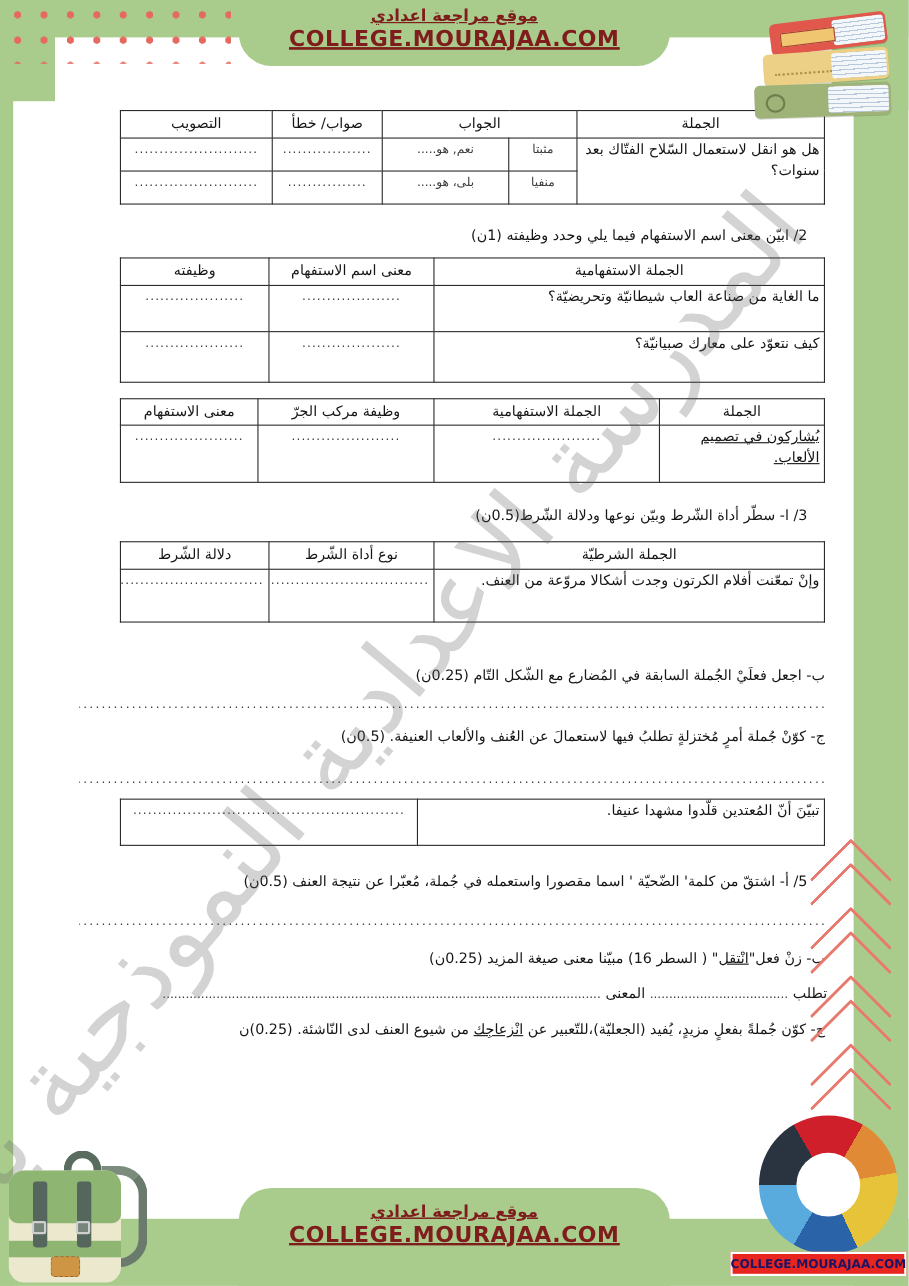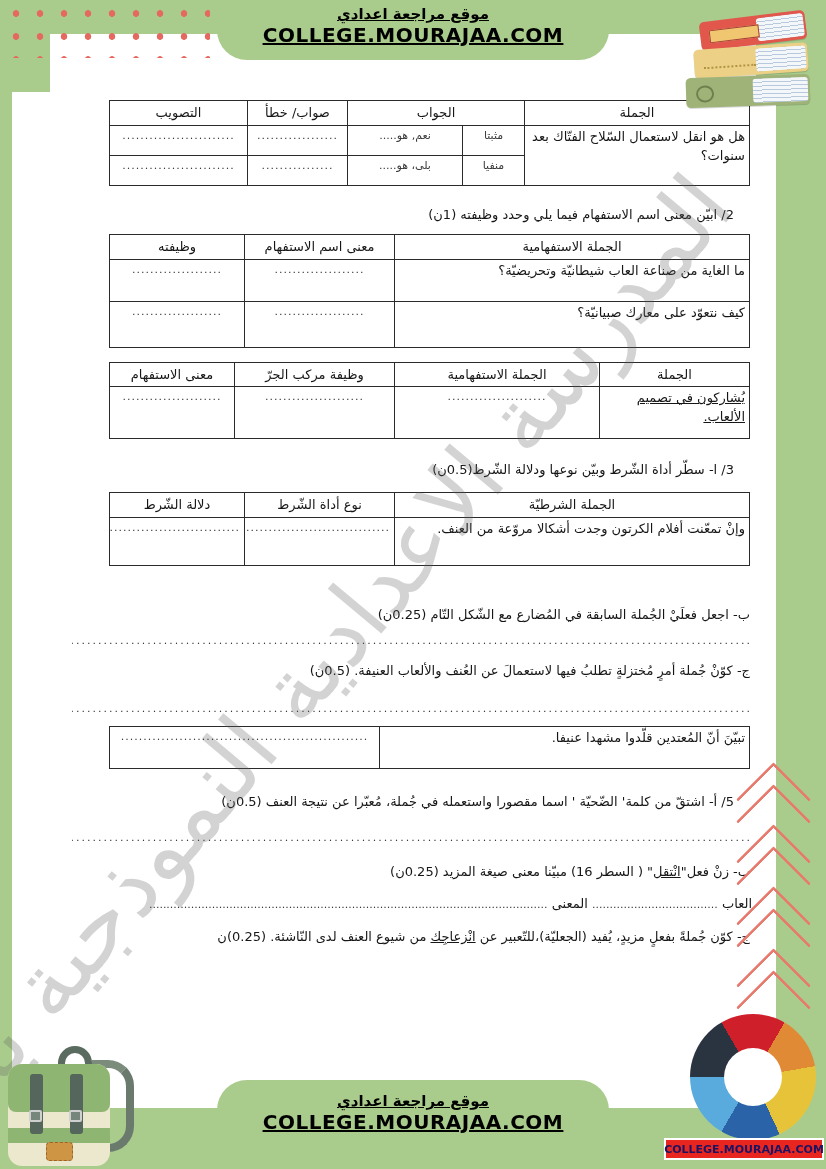--- a/index.html
+++ b/index.html
@@ -14,21 +14,21 @@
   .frame.bottom{left:0;top:1108px;width:826px;height:61px;}
   .frame.tl-block{left:0;top:0;width:50px;height:92px;}
   .frame.tr-block{left:756px;top:0;width:70px;height:100px;}
 
   .dots-grid{position:absolute;left:0;top:0;width:210px;height:58px;
     background-image:radial-gradient(circle,#e5695e 3px,rgba(0,0,0,0) 3.6px);
     background-size:24px 23px;background-position:4px 2px;}
 
   
   .site-tab{position:absolute;left:50%;transform:translateX(-50%);width:392px;background:#a9cc8c;
-    text-align:center;color:#000000;z-index:5;text-decoration:underline;}
+    text-align:center;color:#7f1d1d;z-index:5;text-decoration:underline;}
   .site-tab.top{top:0;height:60px;border-radius:0 0 30px 30px;padding-top:5px;box-sizing:border-box;}
   .site-tab.bottom{top:1080px;height:89px;border-radius:30px 30px 0 0;padding-top:12px;box-sizing:border-box;}
   .site-name{font-size:15px;font-weight:bold;text-decoration:underline;direction:rtl;}
   .site-url{font-size:20px;font-weight:bold;text-decoration:underline;letter-spacing:.5px;}
 
   
   .books{position:absolute;left:686px;top:6px;width:134px;height:104px;z-index:6;}
   .book{position:absolute;border-radius:5px;box-shadow:0 1px 0 rgba(0,0,0,.15);}
   .book .pages{position:absolute;right:2px;top:3px;bottom:3px;width:44%;
     background:repeating-linear-gradient(180deg,#f4f7fa 0 3px,#b9c9dd 3px 4px);border-radius:3px;}
@@ -250,21 +250,21 @@
       </table>
 
     <div class="q-label" style="margin-top:24px;">5/ أ- اشتقّ من كلمة' الضّحيّة ' اسما مقصورا واستعمله في جُملة، مُعبّرا عن نتيجة العنف (0.5ن)</div>
     <div class="dotline" style="margin-top:18px;">.........................................................................................................................................................................................................................................................................................................................</div>
 
     <div class="sub-label" style="margin-top:18px;">
       <span>ب- زنْ فعل"</span><span class="u">انْتقل</span><span>" ( السطر 16)  مبيّنا معنى صيغة المزيد (0.25ن)</span>
     </div>
 
     <div class="wazn-line" style="margin-top:14px;">
-      <span>العاب</span>
+      <span>تطلب</span>
       <span class="dots">....................................</span>
       <span>المعنى</span>
       <span class="dots">..................................................................................................................</span>
     </div>
 
     <div class="sub-label" style="margin-top:14px;">
       <span>ج- كوّن جُملةً بفعلٍ مزيدٍ، يُفيد (الجعليّة)،للتّعبير عن </span><span class="u">انْزعاجِك</span><span> من شيوع العنف لدى النّاشئة. (0.25)ن</span>
     </div>
 
   </div>

